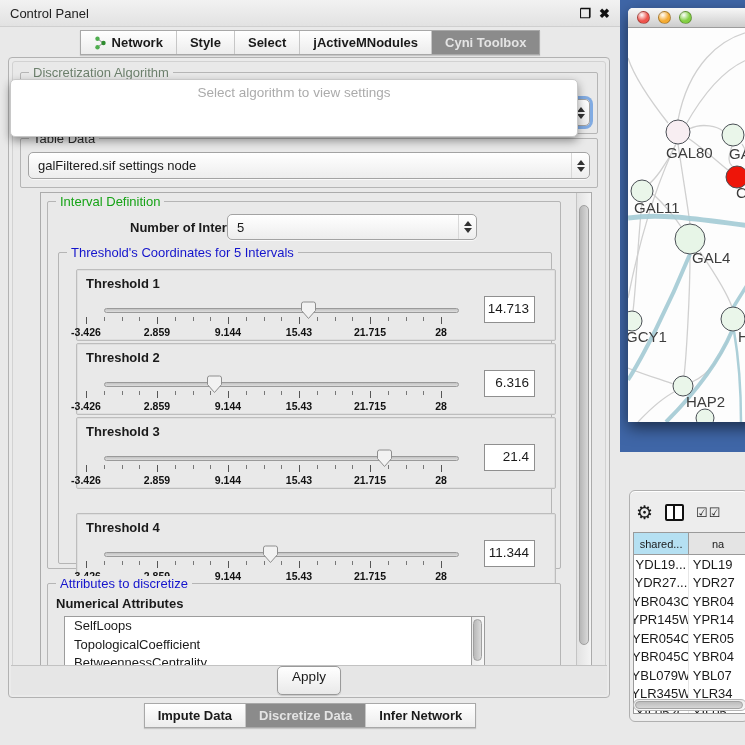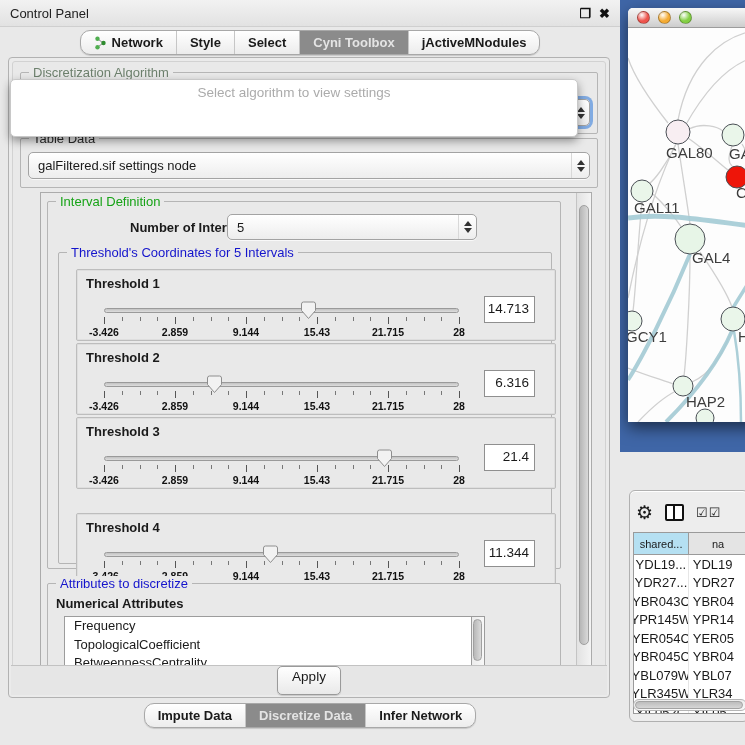--- a/index.html
+++ b/index.html
@@ -10,21 +10,21 @@
   
   .control-panel { position:absolute; left:0; top:0; width:620px; height:745px; background:#e9e9e9; }
   .cp-titlebar { position:absolute; left:0; top:0; width:100%; height:27px;
     background:linear-gradient(#f2f2f2,#e2e2e2); border-bottom:1px solid #cfcfcf;
     display:flex; align-items:center; padding:0 10px; }
   .cp-title { font-size:13px; color:#222; }
   .cp-winbtns { margin-left:auto; display:flex; gap:8px; align-items:center; }
   .winbtn { font-size:13px; font-weight:bold; color:#111; cursor:default; line-height:1; }
 
   .tabrow { position:absolute; top:30px; left:0; width:620px; display:flex; justify-content:center; }
-  .tabs { display:flex; border:1px solid #a8a8a8; border-radius:10px; overflow:hidden;
+  .tabs { display:flex; border:1px solid #a8a8a8; border-radius:0; overflow:hidden;
     background:linear-gradient(#ffffff,#ececec); box-shadow:0 1px 1px rgba(0,0,0,.15); }
   .tab { padding:4px 13px; font-size:13px; font-weight:bold; color:#1a1a1a; border-left:1px solid #c6c6c6;
     display:flex; align-items:center; gap:5px; background:transparent; white-space:nowrap; }
   .tab:first-child { border-left:none; }
   .tab.selected { background:#8b8b8b; color:#e4e4e4; }
   .net-icon { width:13px; height:14px; display:inline-block; }
 
   .cp-outer { position:absolute; left:8px; top:57px; width:602px; height:641px;
     border:1px solid #b2b2b2; border-radius:4px; background:#ebebeb; }
   .cp-inner { position:absolute; left:3px; top:3px; right:3px; bottom:3px;
@@ -60,21 +60,21 @@
     background:linear-gradient(90deg,#b6b6b6,#d9d9d9); border:1px solid #9f9f9f; }
 
   .num-label { position:absolute; font-weight:bold; font-size:13px;margin-left:44px; }
 
   .th-row { position:absolute; left:17px; width:480px; height:72px; border:1px solid #bdbdbd;
     border-radius:2px; background:#e9e9e9; box-shadow:inset 0 0 0 1px #dedede; }
   .th-label { position:absolute; left:9px; top:6px; font-weight:bold; font-size:13px; }
   .th-track { position:absolute; left:27px; top:38px; width:355px; height:5px; border-radius:3px;
     border:1px solid #9a9a9a; background:linear-gradient(#c2c2c2,#dedede); }
   .th-thumb { position:absolute; top:31px; width:17px; height:19px; }
-  .th-ticks { position:absolute; left:27px; top:47px; width:355px; height:20px; }
+  .th-ticks { position:absolute; left:9px; top:47px; width:355px; height:20px; }
   .tick { position:absolute; width:1px; background:#555; top:0; }
   .tick.minor { height:4px; background:#777; }
   .tick.major { height:7px; }
   .tick-label { position:absolute; top:9px; transform:translateX(-50%); font-size:10.5px; font-weight:bold; color:#111; white-space:nowrap; }
   .th-value { position:absolute; left:407px; top:26px; width:51px; height:27px; background:#fff;
     border:1px solid #8f8f8f; font-size:13.5px; text-align:right; padding:4px 5px 0 0; }
 
   .attr-sub { position:absolute; left:8px; top:12px; font-weight:bold; font-size:13px; }
   .attr-list { position:absolute; left:16px; top:32px; width:408px; height:60px; background:#fff;
     border:1px solid #9c9c9c; overflow:hidden; }
@@ -156,25 +156,25 @@
               <circle cx="9.5" cy="7" r="2.2" fill="#2e8b2e"></circle>
             </svg>
             <span>Network</span>
           </div>
           <div class="tab">
             <span>Style</span>
           </div>
           <div class="tab">
             <span>Select</span>
           </div>
+          <div class="tab">
+            <span>jActiveMNodules</span>
+          </div>
           <div class="tab selected">
             <span>Cyni Toolbox</span>
-          </div>
-          <div class="tab">
-            <span>jActiveMNodules</span>
           </div>
         </div>
     </div>
 
     <div class="cp-outer">
       <div class="cp-inner"></div>
     </div>
 
     <div class="group" style="left:20px; top:72px; width:578px; height:62px;">
       <span class="group-title gt-gray">Discretization Algorithm</span>
@@ -367,21 +367,21 @@
                 <div class="th-value">11.344</div>
               </div>
             </div>
         </div>
       </div>
 
       <div class="group" style="left:6px; top:390px; width:514px; height:110px; background:#e9e9e9;">
         <span class="group-title gt-blue">Attributes to discretize</span>
         <span class="attr-sub">Numerical Attributes</span>
         <div class="attr-list" id="attrList">
-            <div class="attr-item">Frequency</div>
+            <div class="attr-item">SelfLoops</div>
             <div class="attr-item">TopologicalCoefficient</div>
             <div class="attr-item">BetweennessCentrality</div>
           </div>
         <div class="attr-scroll">
             <div class="thumb"></div>
           </div>
       </div>
 
       <div class="vscroll">
         <div class="thumb" style="top:12px; height:440px;"></div>

